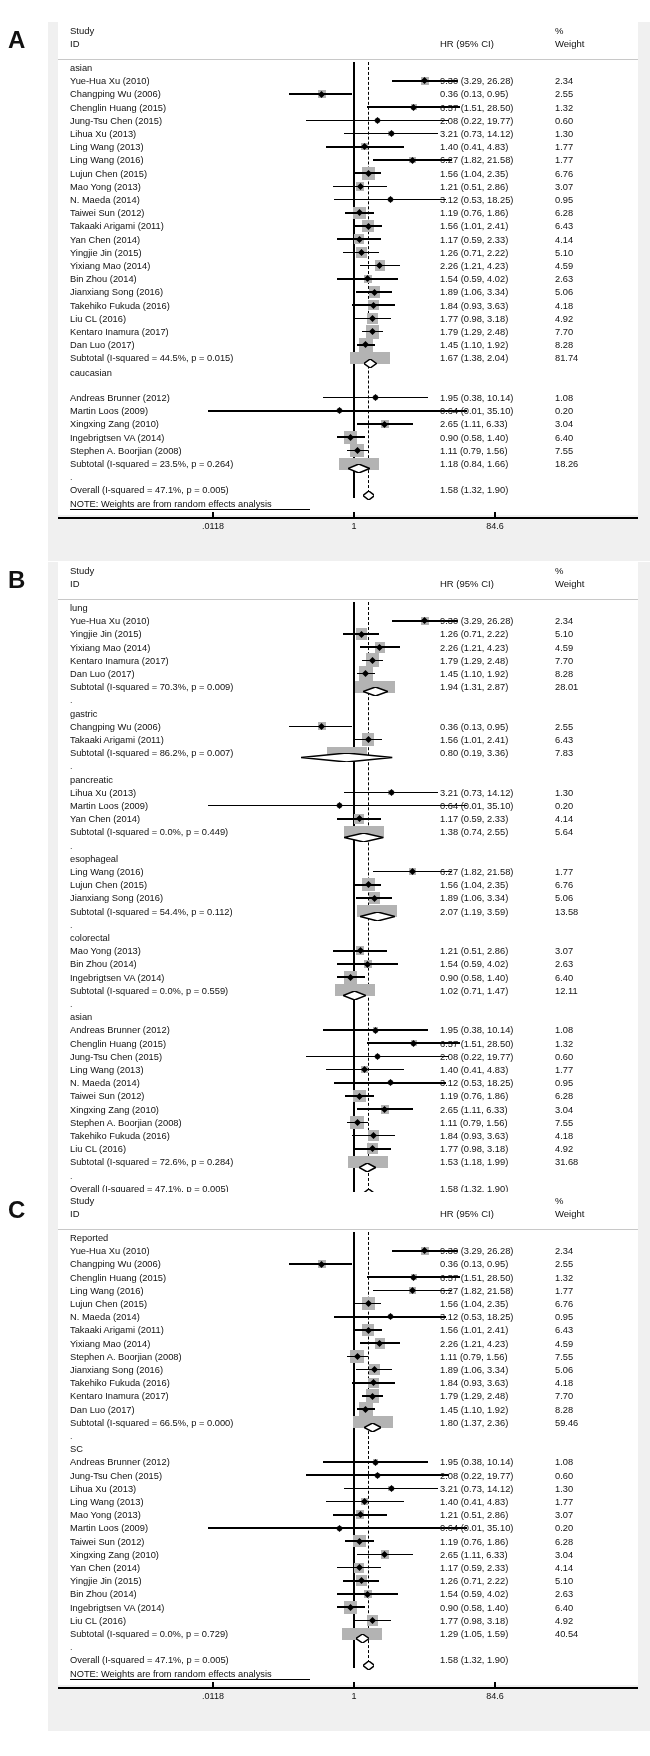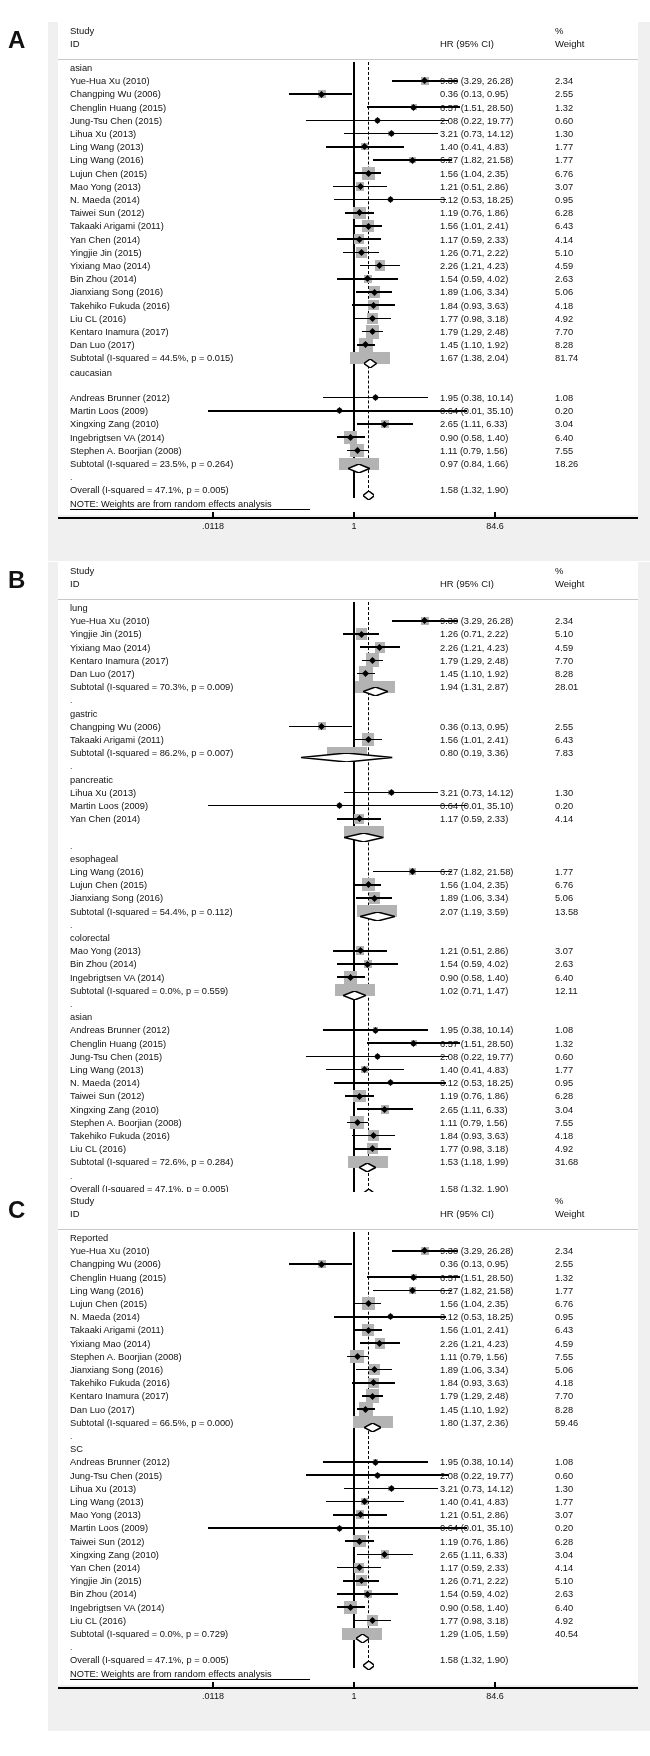--- a/index.html
+++ b/index.html
@@ -350,21 +350,21 @@
             <div class="est">0.90 (0.58, 1.40)</div>
             <div class="wt">6.40</div>
           </div>
           <div class="row" style="top: 384.8px;">
             <div class="label">Stephen A. Boorjian (2008)</div>
             <div class="est">1.11 (0.79, 1.56)</div>
             <div class="wt">7.55</div>
           </div>
           <div class="row" style="top: 398px;">
             <div class="label">Subtotal  (I-squared = 23.5%, p = 0.264)</div>
-            <div class="est">0.97 (0.84, 1.66)</div>
+            <div class="est">1.18 (0.84, 1.66)</div>
             <div class="wt">18.26</div>
           </div>
           <div class="row blank" style="top: 411.2px;">
             <div class="label">.</div>
           </div>
           <div class="row" style="top: 424.4px;">
             <div class="label">Overall  (I-squared = 47.1%, p = 0.005)</div>
             <div class="est">1.58 (1.32, 1.90)</div>
             <div class="wt"></div>
           </div>
@@ -569,20 +569,25 @@
           </div>
           <div class="row" style="top: 200px;">
             <div class="label">Martin Loos (2009)</div>
             <div class="est">0.64 (0.01, 35.10)</div>
             <div class="wt">0.20</div>
           </div>
           <div class="row" style="top: 213.2px;">
             <div class="label">Yan Chen (2014)</div>
             <div class="est">1.17 (0.59, 2.33)</div>
             <div class="wt">4.14</div>
+          </div>
+          <div class="row" style="top: 226.4px;">
+            <div class="label">Subtotal  (I-squared = 0.0%, p = 0.449)</div>
+            <div class="est">1.38 (0.74, 2.55)</div>
+            <div class="wt">5.64</div>
           </div>
           <div class="row blank" style="top: 239.6px;">
             <div class="label">.</div>
           </div>
           <div class="row group" style="top: 252.8px;">
             <div class="label">esophageal</div>
           </div>
           <div class="row" style="top: 266px;">
             <div class="label">Ling Wang (2016)</div>
             <div class="est">6.27 (1.82, 21.58)</div>

